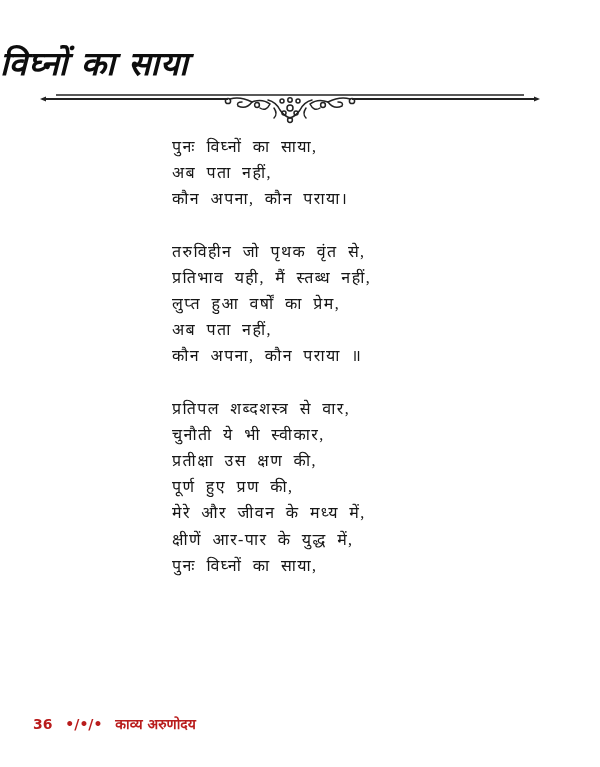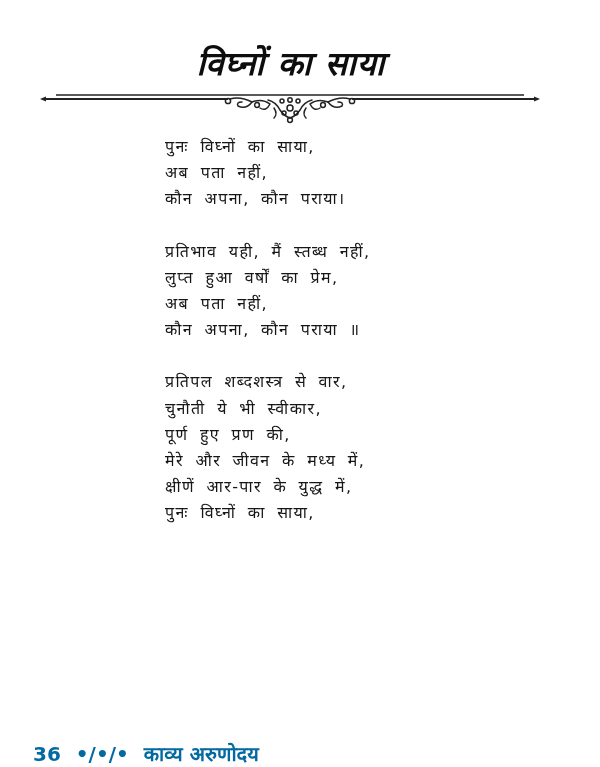--- a/index.html
+++ b/index.html
@@ -13,21 +13,20 @@
       position: relative;
       overflow: hidden;
       font-family: "DejaVu Sans", sans-serif;
       color: #111111;
     }
     .title {
       position: absolute;
       top: 40px;
       left: 0;
       width: 582px;
-      text-align: center;
       font-family: "DejaVu Sans", sans-serif;
       font-size: 33px;
       font-weight: bold;
       font-style: italic;
       letter-spacing: 1px;
       color: #0d0d0d;
     }
     .ornament {
       position: absolute;
       top: 90px;
@@ -40,34 +39,35 @@
       top: 134px;
       left: 164px;
       font-family: "DejaVu Sans", sans-serif;
       font-size: 16px;
       line-height: 26.2px;
       letter-spacing: 1.4px;
       word-spacing: 5px;
       color: #161616;
     }
     .stanza {
-      margin: 0 0 26px 1px;
+      margin: 0 0 26px 8px;
+      font-family: Liberation Serif, serif;
     }
     .line {
       display: block;
       white-space: nowrap;
     }
     .footer {
       position: absolute;
-      top: 740px;
+      top: 714px;
       left: 33px;
       font-family: "DejaVu Sans", sans-serif;
-      font-size: 20px;
+      font-size: 14px;
       font-weight: bold;
-      color: #0369a1;
+      color: #b91c1c;
       white-space: nowrap;
     }
     .footer span {
       margin-right: 8px;
     }
   </style>
 </head>
 <body>
 
 <div class="title">विघ्नों का साया</div>
@@ -104,28 +104,30 @@
   </g>
 </svg>
 
 <div class="poem">
   <div class="stanza">
     <span class="line">पुनः विघ्नों का साया,</span>
     <span class="line">अब पता नहीं,</span>
     <span class="line">कौन अपना, कौन पराया।</span>
   </div>
   <div class="stanza">
+    <span class="line">तरुविहीन जो पृथक वृंत से,</span>
     <span class="line">प्रतिभाव यही, मैं स्तब्ध नहीं,</span>
     <span class="line">लुप्त हुआ वर्षों का प्रेम,</span>
     <span class="line">अब पता नहीं,</span>
     <span class="line">कौन अपना, कौन पराया ॥</span>
   </div>
   <div class="stanza">
     <span class="line">प्रतिपल शब्दशस्त्र से वार,</span>
     <span class="line">चुनौती ये भी स्वीकार,</span>
+    <span class="line">प्रतीक्षा उस क्षण की,</span>
     <span class="line">पूर्ण हुए प्रण की,</span>
     <span class="line">मेरे और जीवन के मध्य में,</span>
     <span class="line">क्षीणें आर-पार के युद्ध में,</span>
     <span class="line">पुनः विघ्नों का साया,</span>
   </div>
 </div>
 
 <div class="footer">
   <span>36</span>
   <span>•/•/•</span>

